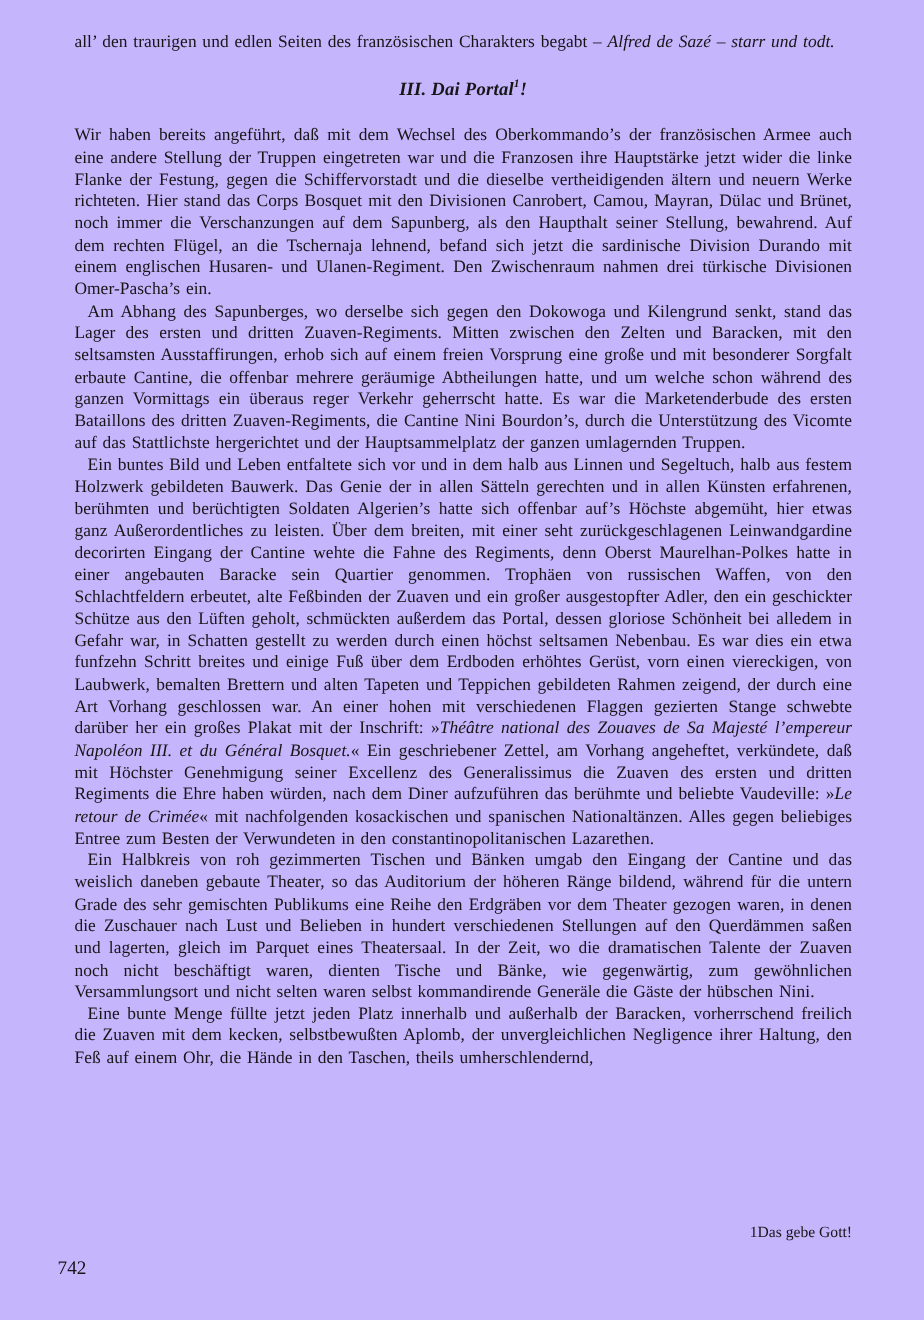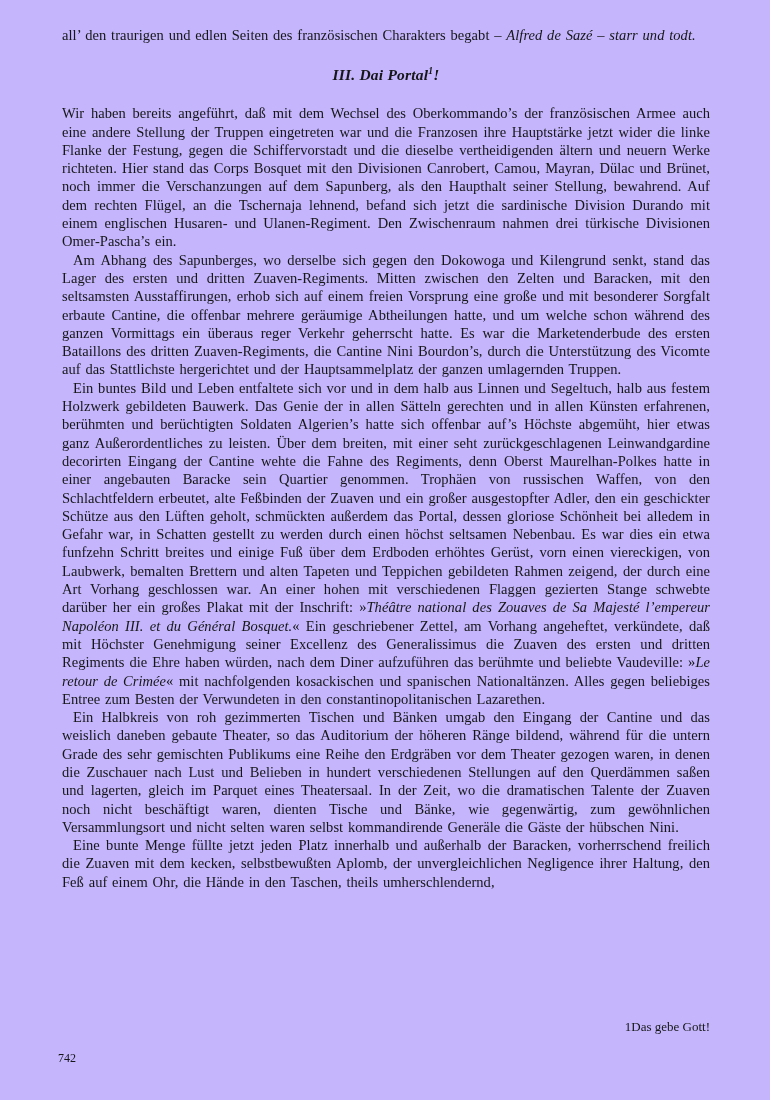--- a/index.html
+++ b/index.html
@@ -50,22 +50,22 @@
     position: absolute;
     left: 62px; top: 1020px;
     width: 648px;
     font-size: 13px;
     line-height: 14px;
     text-align: right;
   }
   .fn-marker { display: inline-block; width: 30px; }
   .page-number {
     position: absolute;
-    left: 58px; top: 1051px;
-    font-size: 12px;
+    left: 48px; top: 1051px;
+    font-size: 16px;
     line-height: 14px;
   }
 </style>
 </head>
 <body>
 
 <div class="page">
   <div class="text-block">
 
     <p class="para"><span>all’ den traurigen und edlen Seiten des französischen Charakters begabt – </span><span class="i">Alfred de Sazé – starr und todt.</span></p>

